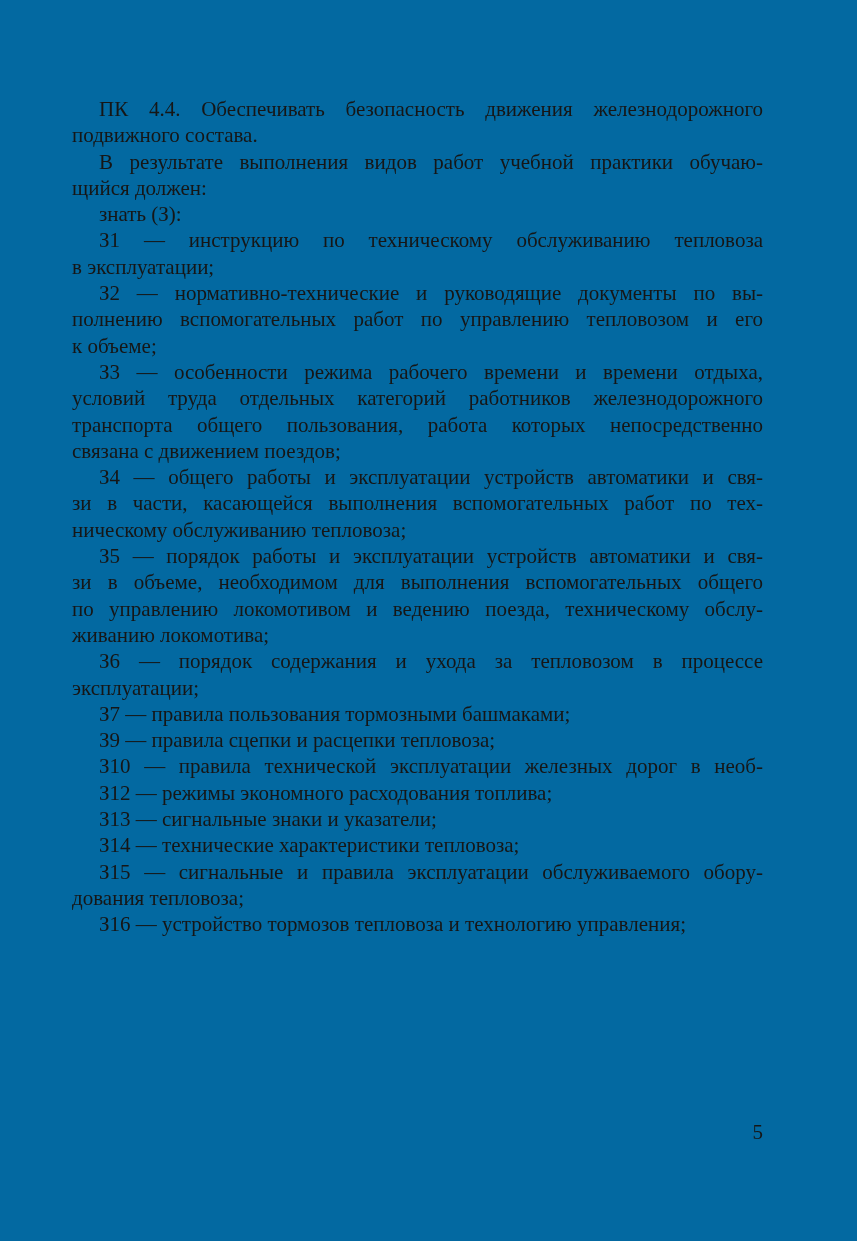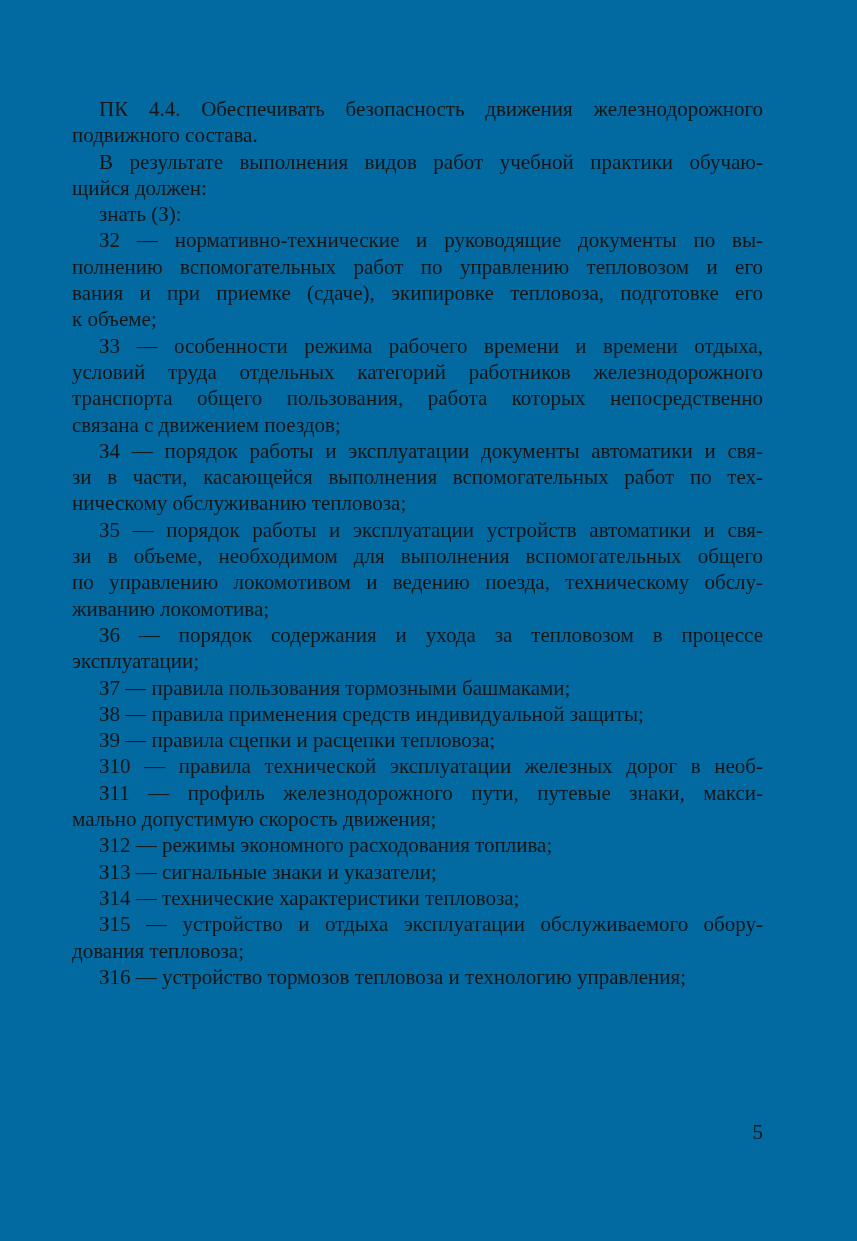--- a/index.html
+++ b/index.html
@@ -51,88 +51,84 @@
 
     <div class="para">
       <div class="ln first j">В результате выполнения видов работ учебной практики обучаю-</div>
       <div class="ln">щийся должен:</div>
     </div>
 
     <div class="para italic">
       <div class="ln first">знать (З):</div>
     </div>
 
+    <div class="para">
+      <div class="ln first j">З1 — инструкцию по техническому обслуживанию тепловоза</div>
+      <div class="ln">в эксплуатации;</div>
+    </div>
 
     <div class="para">
       <div class="ln first j">З2 — нормативно-технические и руководящие документы по вы-</div>
       <div class="ln j">полнению вспомогательных работ по управлению тепловозом и его</div>
-      <div class="ln j">вания и при приемке (сдаче), экипировке тепловоза, подготовке его</div>
       <div class="ln">к объеме;</div>
     </div>
 
     <div class="para">
       <div class="ln first j">З3 — особенности режима рабочего времени и времени отдыха,</div>
       <div class="ln j">условий труда отдельных категорий работников железнодорожного</div>
       <div class="ln j">транспорта общего пользования, работа которых непосредственно</div>
       <div class="ln">связана с движением поездов;</div>
     </div>
 
     <div class="para">
-      <div class="ln first j">З4 — порядок работы и эксплуатации документы автоматики и свя-</div>
+      <div class="ln first j">З4 — общего работы и эксплуатации устройств автоматики и свя-</div>
       <div class="ln j">зи в части, касающейся выполнения вспомогательных работ по тех-</div>
       <div class="ln">ническому обслуживанию тепловоза;</div>
     </div>
 
     <div class="para">
       <div class="ln first j">З5 — порядок работы и эксплуатации устройств автоматики и свя-</div>
       <div class="ln j">зи в объеме, необходимом для выполнения вспомогательных общего</div>
       <div class="ln j">по управлению локомотивом и ведению поезда, техническому обслу-</div>
       <div class="ln">живанию локомотива;</div>
     </div>
 
     <div class="para">
       <div class="ln first j">З6 — порядок содержания и ухода за тепловозом в процессе</div>
       <div class="ln">эксплуатации;</div>
     </div>
 
     <div class="para">
       <div class="ln first">З7 — правила пользования тормозными башмаками;</div>
     </div>
 
-    <div class="para">
-      <div class="ln first">З8 — правила применения средств индивидуальной защиты;</div>
-    </div>
 
     <div class="para">
       <div class="ln first">З9 — правила сцепки и расцепки тепловоза;</div>
     </div>
 
     <div class="para">
       <div class="ln first j">З10 — правила технической эксплуатации железных дорог в необ-</div>
     </div>
 
-    <div class="para">
-      <div class="ln first j">З11 — профиль железнодорожного пути, путевые знаки, макси-</div>
-      <div class="ln">мально допустимую скорость движения;</div>
-    </div>
 
     <div class="para">
       <div class="ln first">З12 — режимы экономного расходования топлива;</div>
     </div>
 
     <div class="para">
       <div class="ln first">З13 — сигнальные знаки и указатели;</div>
     </div>
 
     <div class="para">
       <div class="ln first">З14 — технические характеристики тепловоза;</div>
     </div>
 
     <div class="para">
-      <div class="ln first j">З15 — устройство и отдыха эксплуатации обслуживаемого обору-</div>
+      <div class="ln first j">З15 — сигнальные и правила эксплуатации обслуживаемого обору-</div>
       <div class="ln">дования тепловоза;</div>
     </div>
 
     <div class="para">
       <div class="ln first">З16 — устройство тормозов тепловоза и технологию управления;</div>
     </div>
 
   </div>
 
   <div class="pagenum">5</div>

